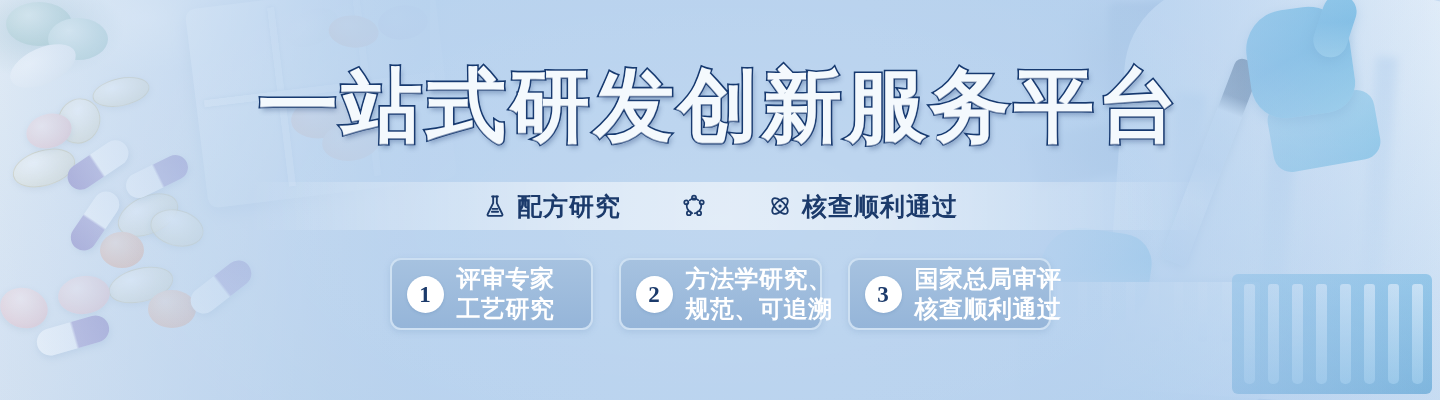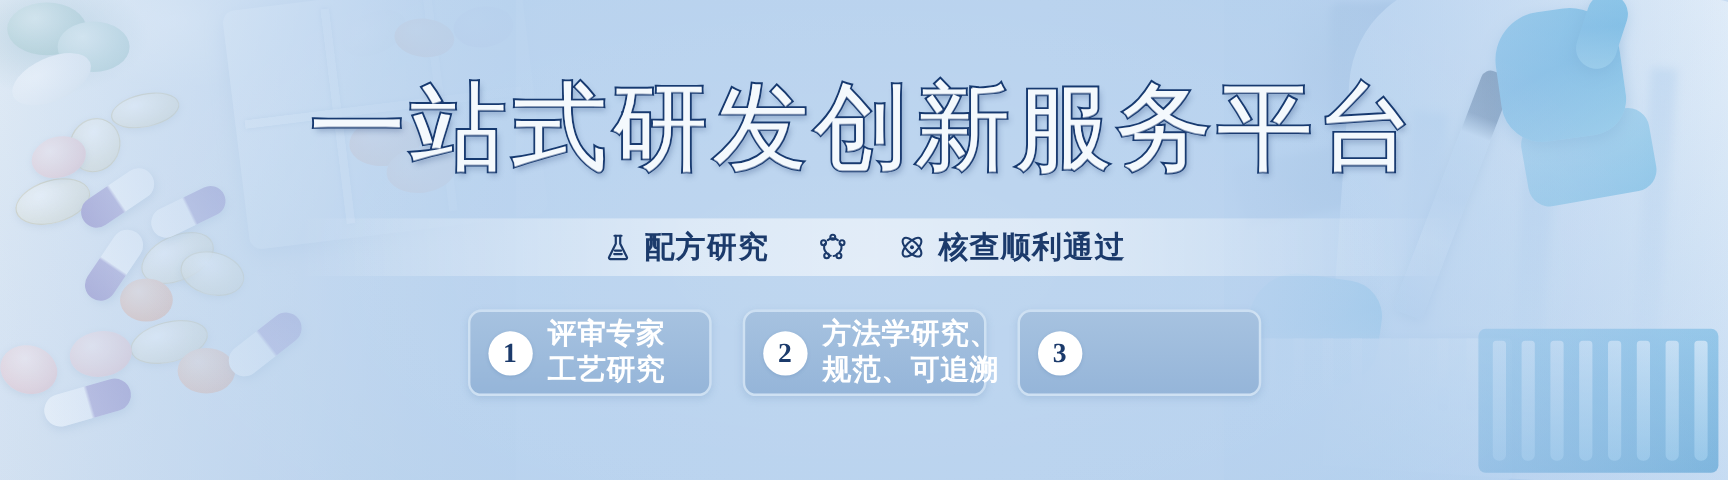--- a/index.html
+++ b/index.html
@@ -270,21 +270,21 @@
   }
 
   
   .title {
     position: absolute;
     left: 0; right: 0;
     top: 66px;
     text-align: center;
     font-family: "DejaVu Sans", "Liberation Sans", sans-serif;
     font-size: 80px;
-    font-weight: normal;
+    font-weight: bold;
     letter-spacing: 4px;
     line-height: 1;
     color: #f4f9fd;
     -webkit-text-stroke: 3.2px #173a70;
     paint-order: stroke fill;
     text-shadow:
       2px 4px 5px rgba(40,70,120,.35),
       0 1px 0 rgba(255,255,255,.6);
     white-space: nowrap;
   }
@@ -305,21 +305,21 @@
       rgba(255,255,255,.20) 88%,
       rgba(255,255,255,0) 100%);
   }
   .subtitle-row {
     position: absolute;
     left: 0; right: 0;
     top: 186px;
     display: flex;
     justify-content: center;
     align-items: center;
-    gap: 40px;
+    gap: 60px;
     height: 40px;
   }
   .sub-item {
     display: flex;
     align-items: center;
     gap: 9px;
   }
   .sub-item .glyph {
     width: 26px; height: 26px;
     display: block;
@@ -532,18 +532,22 @@
       <div class="card">
         <div class="card-num">2</div>
         <div class="card-text">
           <span>方法学研究、</span>
           <span>规范、可追溯</span>
         </div>
       </div>
 
       <div class="card">
         <div class="card-num">3</div>
+        <div class="card-text">
+          <span>国家总局审评</span>
+          <span>核查顺利通过</span>
+        </div>
       </div>
 
     </div>
 
   </div>
 </div>
 
 </body></html>

